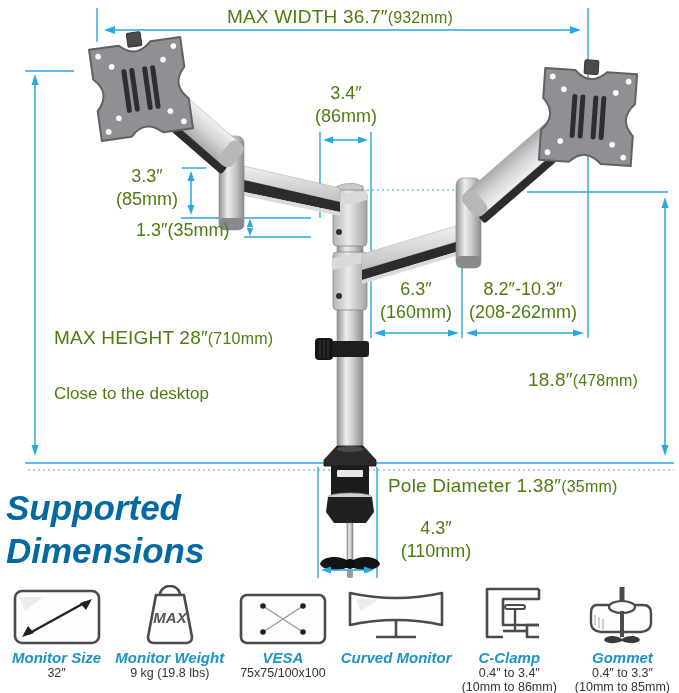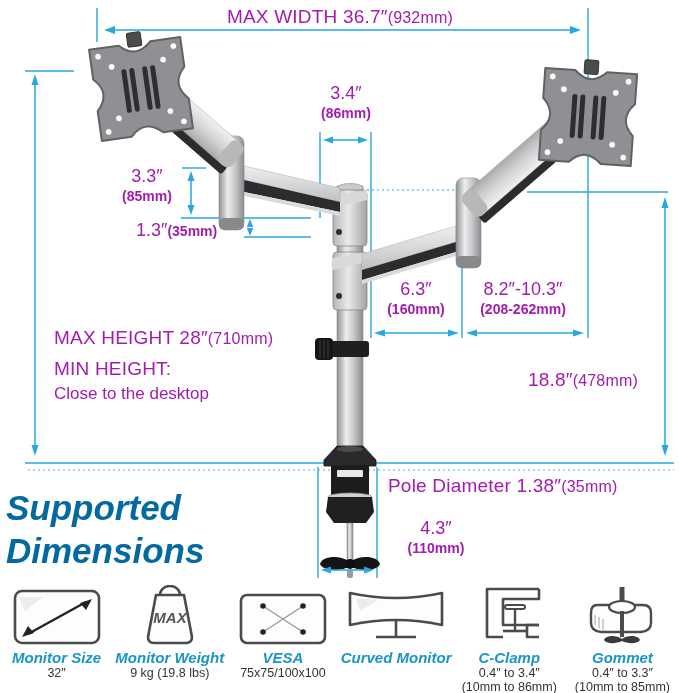--- a/index.html
+++ b/index.html
@@ -1,24 +1,24 @@
 <!DOCTYPE html>
 <html><head>
 <meta charset="utf-8">
 <style>
   html,body{margin:0;padding:0;background:#ffffff;}
   #stage{position:relative;width:679px;height:693px;background:#ffffff;overflow:hidden;
          font-family:"Liberation Sans",sans-serif;color:#1a1a1a;}
   #diagram-svg{position:absolute;left:0;top:0;}
-  .dim-label{position:absolute;color:#a21caf;white-space:nowrap;}
+  .dim-label{position:absolute;color:#4d7c0f;white-space:nowrap;}
   .c{text-align:center;}
   .m19{font-size:19px;letter-spacing:.2px;}
   .m18{font-size:18px;}
   .s16{font-size:16px;}
-  .s15{font-size:14px;font-weight:bold;}
+  .s15{font-size:18px;}
   .lh{line-height:1.25;}
   .title-blue{position:absolute;left:6px;top:486px;
       font-size:35px;font-weight:bold;font-style:italic;color:#0369a1;line-height:1.24;}
   #supported-row{position:absolute;left:0;top:583px;width:679px;display:flex;}
   .sup-col{flex:1;display:flex;flex-direction:column;align-items:center;}
   .sup-icon{height:64px;display:flex;align-items:flex-end;justify-content:center;}
   .sup-label{font-size:15px;font-weight:bold;font-style:italic;color:#1b95c5;line-height:17px;margin-top:2px;}
   .sup-sub{font-size:12.5px;color:#333333;line-height:14px;}
   svg text{font-family:"Liberation Sans",sans-serif;}
 </style>
@@ -240,23 +240,20 @@
 </div>
 
 <div class="dim-label c m18 lh" style="left:452px;top:278px;width:142px;">
   <div>8.2″-10.3″</div>
   <div class="s15">(208-262mm)</div>
 </div>
 
 <div class="dim-label m19" style="left:54px;top:327px;">
   <span>MAX HEIGHT 28″</span><span class="s16">(710mm)</span>
 </div>
-<div class="dim-label m19" style="left:54px;top:358px;">
-  <span>MIN HEIGHT:</span>
-</div>
 <div class="dim-label" style="left:54px;top:384px;font-size:17px;">
   <span>Close to the desktop</span>
 </div>
 
 <div class="dim-label c m19 lh" style="left:508px;top:368px;width:150px;">
   <div><span>18.8″</span><span class="s16">(478mm)</span></div>
 </div>
 
 <div class="dim-label m19" style="left:388px;top:475px;">
   <span>Pole Diameter 1.38″</span><span class="s16">(35mm)</span>

